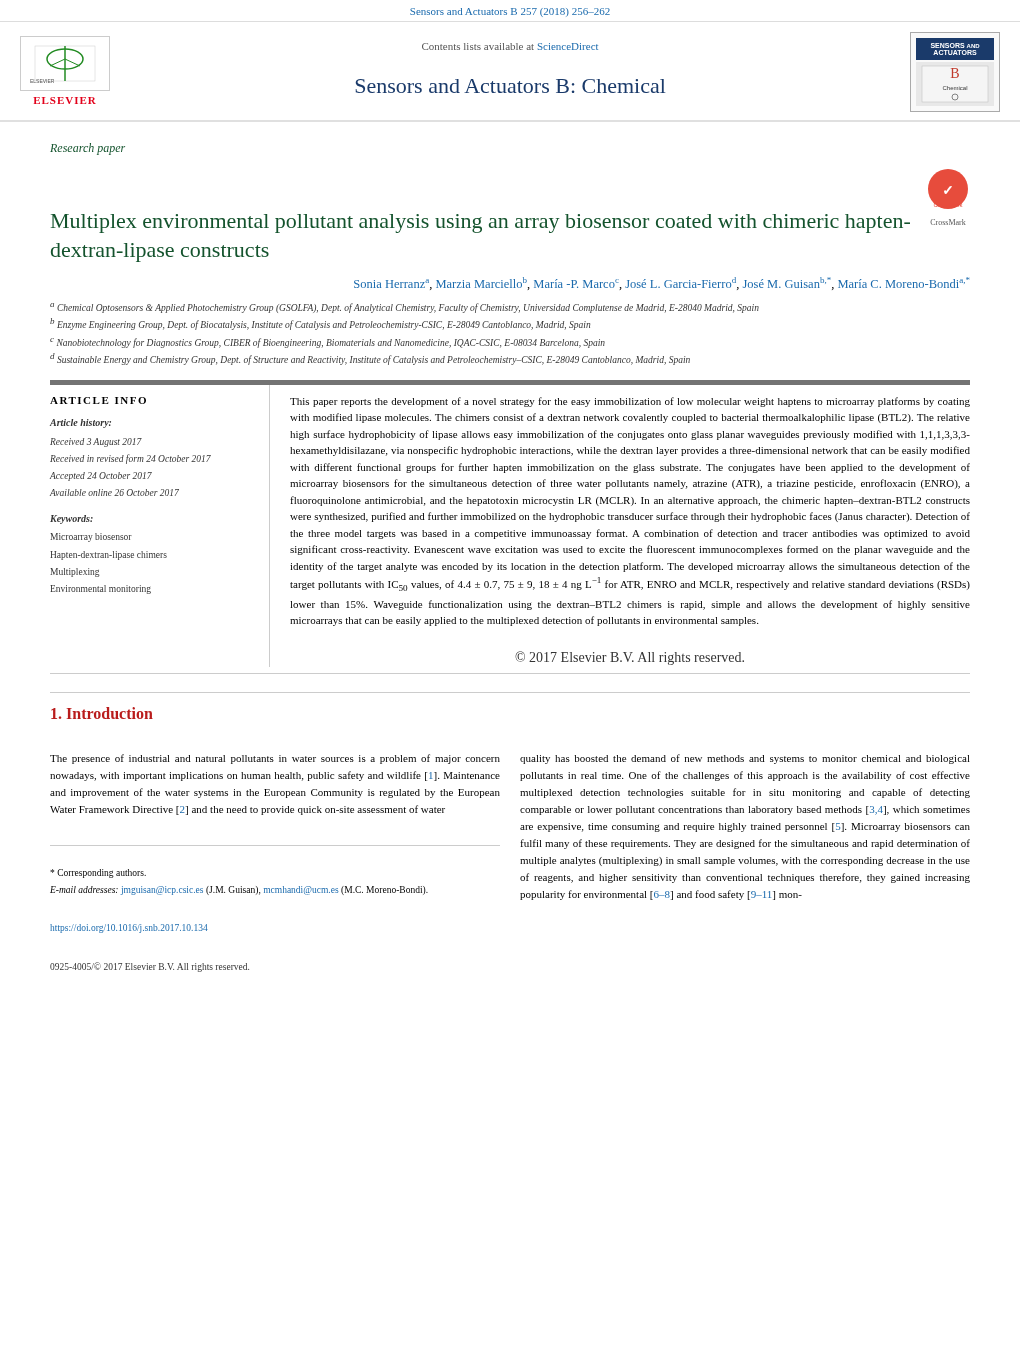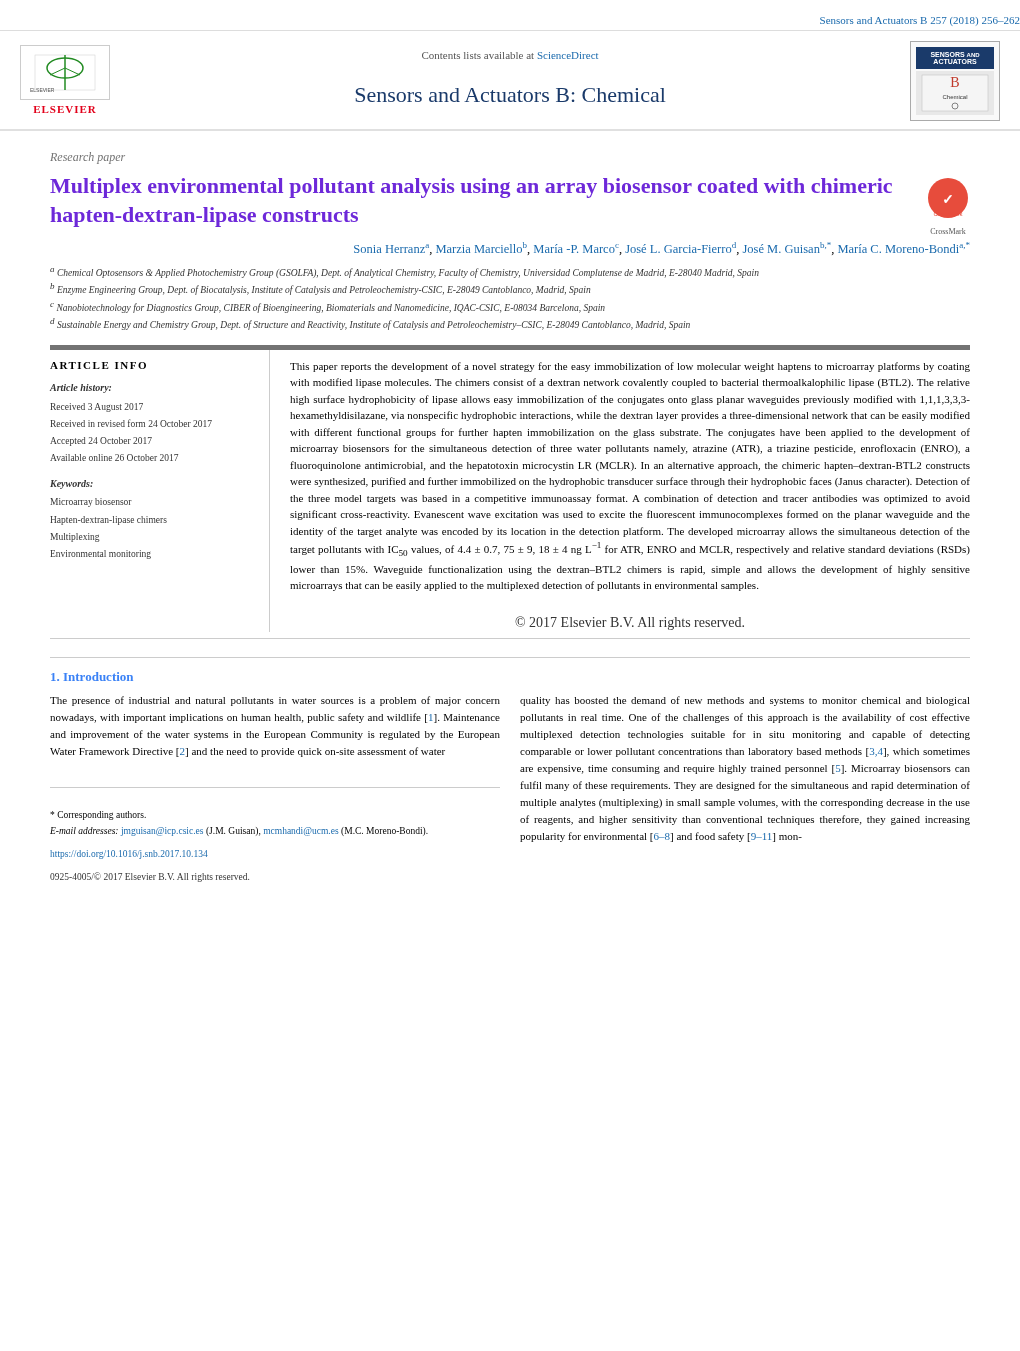--- a/index.html
+++ b/index.html
@@ -14,22 +14,22 @@
     }
     .page {
       width: 1020px;
       min-height: 1351px;
       background: #fff;
       padding: 0;
     }
 
     
     .top-bar {
-      text-align: right;
-      padding: 13px 0 2px;
+      text-align: center;
+      padding: 4px 0 2px;
       font-size: 11px;
       color: #1a6aad;
       border-bottom: 1px solid #ddd;
     }
 
     
     .journal-header {
       display: flex;
       align-items: center;
       justify-content: space-between;
@@ -109,38 +109,39 @@
 
     
     .main-content {
       padding: 10px 50px 20px;
     }
 
     
     .paper-type {
       font-size: 12px;
       font-style: italic;
-      color: #737373;
+      color: #14532d;
       margin-bottom: 6px;
       margin-top: 8px;
     }
 
     
     .title-crossmark-row {
       display: flex;
       align-items: flex-start;
       justify-content: space-between;
     }
     .article-title {
       font-size: 22px;
-      font-weight: bold;
-      color: #6d28d9;
+      font-weight: normal;
+      color: #14532d;
       line-height: 1.3;
       flex: 1;
       margin-right: 15px;
+      margin-top: 44px;
     }
 
     
     .authors {
       font-size: 12.5px;
       margin: 10px 0 4px;
       color: #1a6aad;
       text-align: right;
     }
     .authors span.author-name {
@@ -204,20 +205,21 @@
     }
     .info-dates {
       font-size: 9.5px;
       color: #333;
       line-height: 1.8;
       margin-bottom: 10px;
     }
     .info-date-row {
       display: flex;
       font-size: 9.5px;
+      font-style: italic;
     }
 
     .keywords-label {
       font-size: 10px;
       font-style: italic;
       font-weight: bold;
       color: #333;
       margin-bottom: 3px;
     }
     .keywords-list {
@@ -242,24 +244,24 @@
       color: #333;
     }
 
     
     .intro-section {
       margin-top: 18px;
       border-top: 1px solid #ccc;
       padding-top: 10px;
     }
     .section-title {
-      font-size: 13px;
+      font-size: 16px;
       font-weight: bold;
-      color: #3b82f6;
-      margin-bottom: 5px;
+      color: #b91c1c;
+      margin-bottom: 24px;
     }
 
     .two-col-intro {
       display: flex;
       gap: 20px;
     }
     .intro-col {
       flex: 1;
       font-size: 11px;
       text-align: justify;
@@ -279,21 +281,21 @@
     }
     .footnote-email a {
       color: #1a6aad;
       text-decoration: none;
     }
 
     
     .bottom-info {
       font-size: 9.5px;
       color: #333;
-      margin-top: 8px;
+      margin-top: 24px;
     }
     .bottom-info a {
       color: #1a6aad;
       text-decoration: none;
     }
 
     .divider-line {
       border: none;
       border-top: 1px solid #ccc;
       margin: 6px 0;

